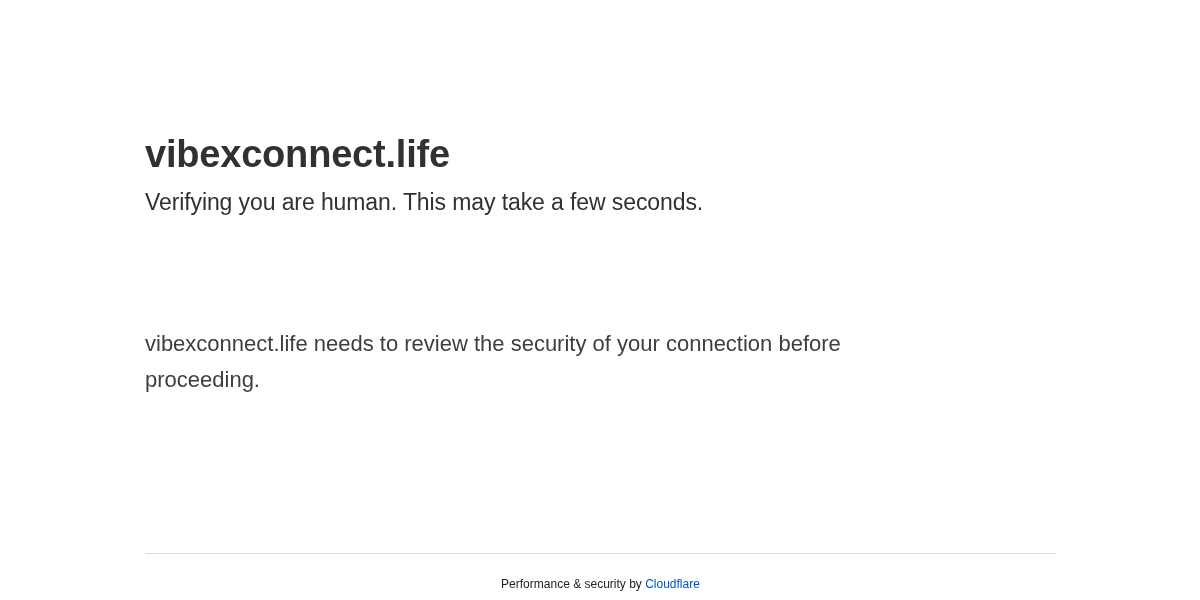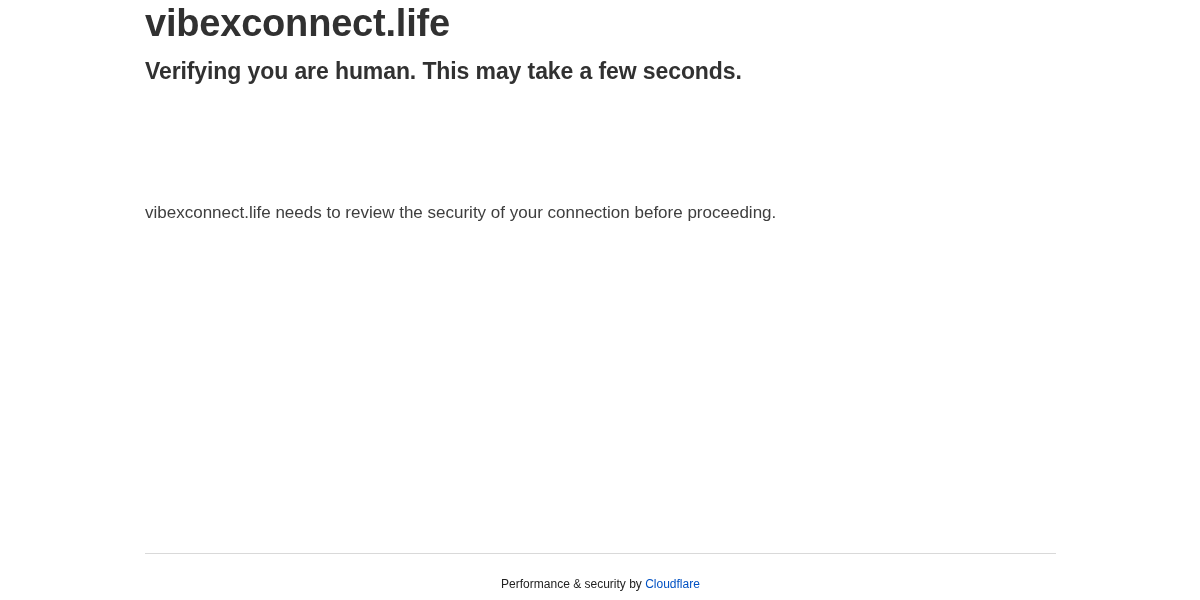--- a/index.html
+++ b/index.html
@@ -27,51 +27,52 @@
     position: absolute;
     left: 145px;
     top: 0;
     width: 911px;
     height: 600px;
     display: flex;
     flex-direction: column;
   }
 
   .main {
+    padding-top: 131px;
     flex: 0 0 auto;
   }
 
   .site-title {
     margin: 0;
     font-size: 38px;
     font-weight: 700;
     line-height: 46px;
     letter-spacing: -0.2px;
     color: #313131;
   }
 
   .subtitle {
     margin: 10px 0 0 0;
     font-size: 23px;
-    font-weight: 700;
+    font-weight: 400;
     line-height: 30px;
     letter-spacing: -0.1px;
     color: #313131;
   }
 
   
   .widget-slot {
     margin-top: 24px;
     width: 300px;
     height: 69px;
   }
 
   .explain {
     margin: 16px 0 0 0;
-    font-size: 17px;
+    font-size: 22px;
     font-weight: 400;
     line-height: 36px;
     color: #3e3e3e;
     max-width: 800px;
   }
 
   
   .footer {
     position: absolute;
     left: 0;

